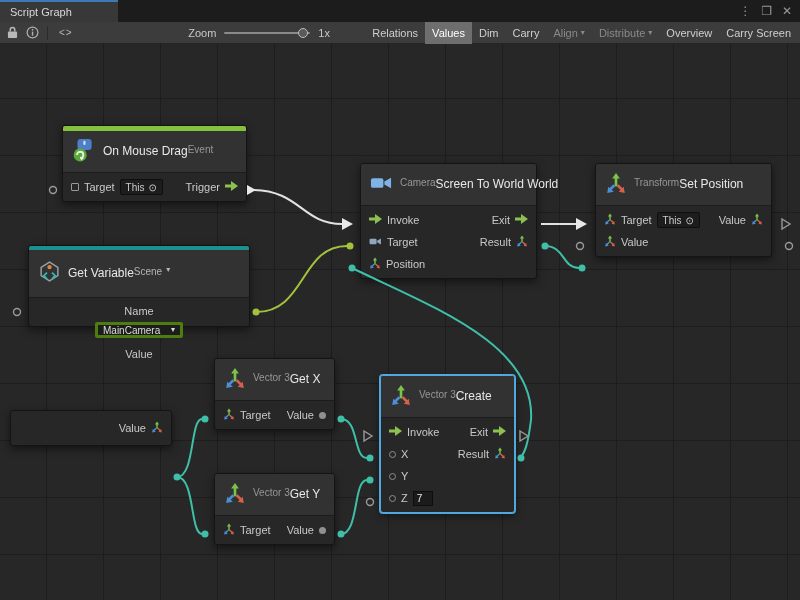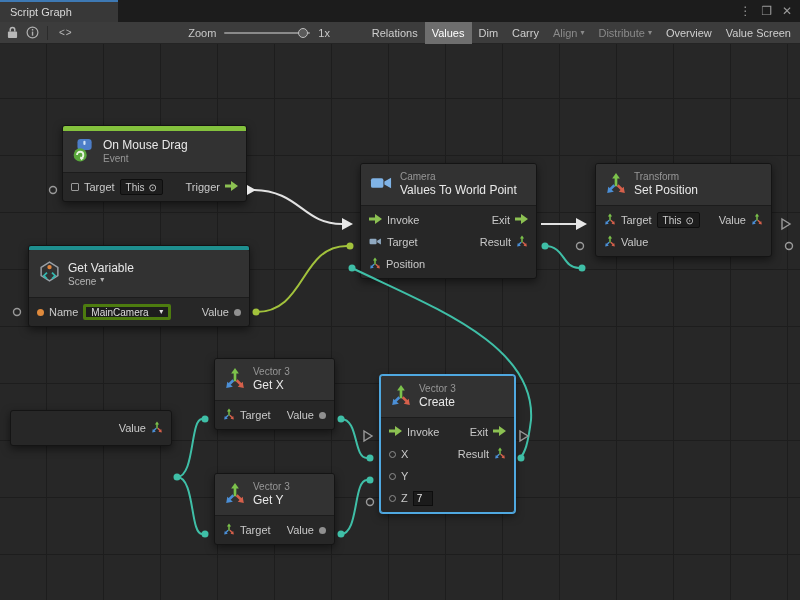--- a/index.html
+++ b/index.html
@@ -42,28 +42,28 @@
             background-size:57px 57px; background-position:-11px -3px; }
 
   
   .node { position:absolute; background:#272727; border:1px solid #141414; border-radius:3px;
           box-shadow:0 3px 8px rgba(0,0,0,.5); z-index:2; }
   .node.selected { border-color:#4fa8e0; box-shadow:0 0 0 1px #4fa8e0, 0 3px 8px rgba(0,0,0,.5); }
   .accent { height:5px; border-radius:2px 2px 0 0; }
   .nhead { display:flex; align-items:center; gap:7px; height:42px; padding:0 9px;
            background:#323232; border-bottom:1px solid #1c1c1c; border-radius:2px 2px 0 0; }
   .nhead.tall { height:48px; }
-  .ncol { display:flex; flex-direction:column; justify-content:center; }
+  .ncol { display:flex; flex-direction:row; justify-content:center; }
   .ncat { font-size:10px; color:#979797; line-height:12px; }
   .ntitle { font-size:12px; color:#e8e8e8; line-height:15px; white-space:nowrap; }
   .nsub { font-size:10px; color:#979797; line-height:12px; }
   .nbody { padding:3px 0; }
   .row { display:flex; align-items:center; gap:5px; height:22px; padding:0 8px;
          font-size:11px; color:#c9c9c9; white-space:nowrap; }
-  .row.tall { height:24px; }
+  .row.tall { height:24px;flex-direction:column; }
   .row.tall26 { height:26px; }
   .sp { flex:1; }
 
   .chip { display:inline-flex; align-items:center; gap:4px; background:#1d1d1d;
           border:1px solid #0e0e0e; border-radius:2px; height:16px; padding:4px 5px;
           font-size:10px; color:#cccccc; }
   .dd { display:inline-flex; align-items:center; justify-content:space-between; gap:6px;
         background:#1d1d1d; border:3px solid #4d7c0f; border-radius:2px; height:16px;
         padding:0 5px; font-size:10px; color:#dddddd; min-width:88px; }
   .scope { display:inline-flex; align-items:flex-start; gap:4px; font-size:10px; color:#b5b5b5; }
@@ -147,21 +147,21 @@
           <span class="caret">▾</span>
         </span>
       <span class="tb-btn disabled">
           <span>Distribute</span>
           <span class="caret">▾</span>
         </span>
       <span class="tb-btn">
           <span>Overview</span>
         </span>
       <span class="tb-btn">
-          <span>Value Screen</span>
+          <span>Carry Screen</span>
         </span>
     </span>
   </div>
 
   <div class="canvas">
 
     <div class="node" style="left:62px; top:81px; width:185px;">
       <div class="accent" style="background:#84c23d;"></div>
       <div class="nhead">
         <span>
@@ -201,21 +201,21 @@
     <div class="node" style="left:360px; top:119px; width:177px;">
       <div class="nhead">
         <span>
           <svg viewBox="0 0 24 16" width="23" height="16">
               <rect x="1" y="3" width="13" height="10" rx="2" fill="#7fb3e6"></rect>
               <path d="M15 6.5 L22 2.5 V13.5 L15 9.5 Z" fill="#7fb3e6"></path>
             </svg>
         </span>
         <span class="ncol">
           <span class="ncat">Camera</span>
-          <span class="ntitle">Values To World Point</span>
+          <span class="ntitle">Screen To World World</span>
         </span>
       </div>
       <div class="nbody">
         <div class="row">
           <span><svg viewBox="0 0 13 10" width="13" height="10">
                 <rect y="3.5" width="6" height="3" fill="#8cc152"></rect>
                 <path d="M6 0 L13 5 L6 10 Z" fill="#8cc152"></path>
               </svg></span>
           <span>Invoke</span>
           <span class="sp"></span>

